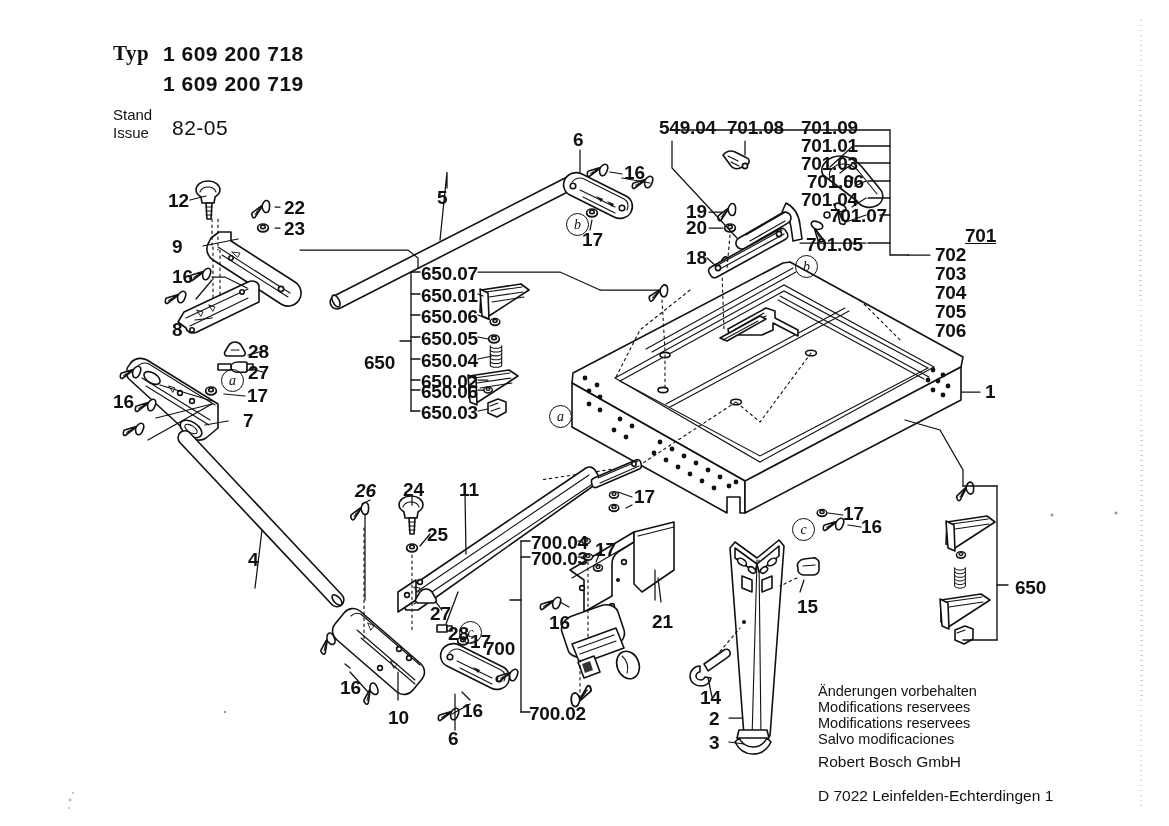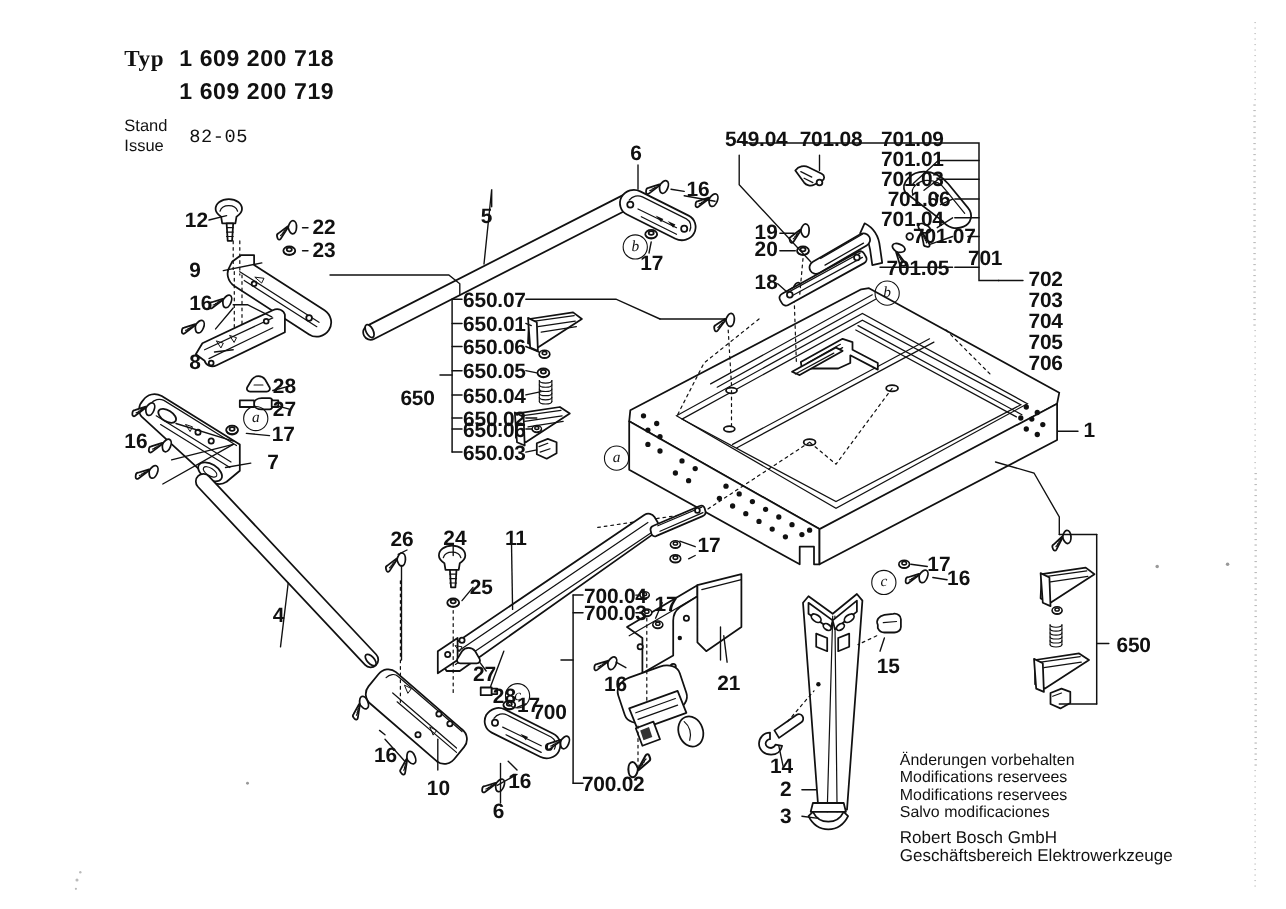--- a/index.html
+++ b/index.html
@@ -10,21 +10,21 @@
     color:#111;
   }
   #sheet{position:absolute;left:0;top:0;width:1169px;height:826px;background:#fff;}
   svg#art{position:absolute;left:0;top:0;width:1169px;height:826px;}
 
   
   .t{position:absolute;white-space:nowrap;line-height:1;}
   .hdr-typ{font-size:21px;font-weight:bold;letter-spacing:.5px;}
   .hdr-num{font-size:21px;font-weight:bold;letter-spacing:.5px;}
   .hdr-sm{font-size:15px;font-weight:normal;}
-  .hdr-iss{font-size:17px;font-weight:normal;letter-spacing:.5px;font-family:Liberation Mono, monospace;}
+  .hdr-iss{font-size:21px;font-weight:normal;letter-spacing:.5px;}
   .cal{font-size:19px;font-weight:bold;}
   .grp{font-size:19px;font-weight:bold;letter-spacing:-.2px;}
   .legal{font-size:14.5px;font-weight:normal;line-height:1.27;}
   .legal2{font-size:15.5px;font-weight:normal;line-height:1.27;}
   .circ{
     font-size:14px;font-weight:normal;font-style:italic;
     width:21px;height:21px;border:1.6px solid #111;border-radius:50%;
     display:flex;align-items:center;justify-content:center;
     font-family:"Liberation Serif", serif;
   }
@@ -623,21 +623,21 @@
 <div class="t grp" style="left:659px;top:118px;">549.04</div>
 <div class="t grp" style="left:727px;top:118px;">701.08</div>
 <div class="t grp" style="left:801px;top:118px;">701.09</div>
 <div class="t grp" style="left:801px;top:136px;">701.01</div>
 <div class="t grp" style="left:801px;top:154px;">701.03</div>
 <div class="t grp" style="left:807px;top:172px;">701.06</div>
 <div class="t grp" style="left:801px;top:190px;">701.04</div>
 <div class="t grp" style="left:830px;top:206px;">701.07</div>
 <div class="t grp" style="left:806px;top:235px;">701.05</div>
 
-<div class="t grp" style="left:880px;top:226px;">701</div>
+<div class="t grp" style="left:965px;top:226px;text-decoration:underline;">701</div>
 <div class="t grp" style="left:935px;top:245px;">702</div>
 <div class="t grp" style="left:935px;top:264px;">703</div>
 <div class="t grp" style="left:935px;top:283px;text-align:center;">704</div>
 <div class="t grp" style="left:935px;top:302px;">705</div>
 <div class="t grp" style="left:935px;top:321px;">706</div>
 
 <div class="t grp" style="left:421px;top:264px;">650.07</div>
 <div class="t grp" style="left:421px;top:286px;">650.01</div>
 <div class="t grp" style="left:421px;top:307px;">650.06</div>
 <div class="t grp" style="left:421px;top:329px;">650.05</div>
@@ -670,21 +670,21 @@
 <div class="t cal" style="left:582px;top:230px;">17</div>
 <div class="t cal" style="left:437px;top:188px;">5</div>
 
 <div class="t cal" style="left:686px;top:202px;">19</div>
 <div class="t cal" style="left:686px;top:218px;">20</div>
 <div class="t cal" style="left:686px;top:248px;">18</div>
 
 <div class="t cal" style="left:985px;top:382px;">1</div>
 
 <div class="t cal" style="left:248px;top:550px;">4</div>
-<div class="t cal" style="left:355px;top:481px;">26</div>
+<div class="t cal" style="left:355px;top:481px;font-style:italic;">26</div>
 <div class="t cal" style="left:403px;top:480px;">24</div>
 <div class="t cal" style="left:427px;top:525px;">25</div>
 <div class="t cal" style="left:459px;top:480px;">11</div>
 <div class="t cal" style="left:340px;top:678px;">16</div>
 <div class="t cal" style="left:462px;top:701px;">16</div>
 <div class="t cal" style="left:388px;top:708px;">10</div>
 <div class="t cal" style="left:448px;top:729px;">6</div>
 <div class="t cal" style="left:430px;top:604px;">27</div>
 <div class="t cal" style="left:448px;top:624px;">28</div>
 <div class="t cal" style="left:470px;top:632px;">17</div>
@@ -707,15 +707,15 @@
 <div class="t circ" style="left:566px;top:213px;">b</div>
 <div class="t circ" style="left:795px;top:255px;">b</div>
 <div class="t circ" style="left:459px;top:621px;">c</div>
 <div class="t circ" style="left:792px;top:518px;">c</div>
 
 <div class="t legal" style="left:818px;top:682px;">Änderungen vorbehalten</div>
 <div class="t legal" style="left:818px;top:698px;">Modifications reservees</div>
 <div class="t legal" style="left:818px;top:714px;">Modifications reservees</div>
 <div class="t legal" style="left:818px;top:730px;">Salvo modificaciones</div>
 <div class="t legal2" style="left:818px;top:752px;">Robert Bosch GmbH</div>
-<div class="t legal2" style="left:818px;top:769px;">Geschäftsbereich Elektrowerkzeuge</div>
+<div class="t legal2" style="left:818px;top:786px;">D 7022 Leinfelden-Echterdingen 1</div>
 
 </div>
 
 </body></html>

